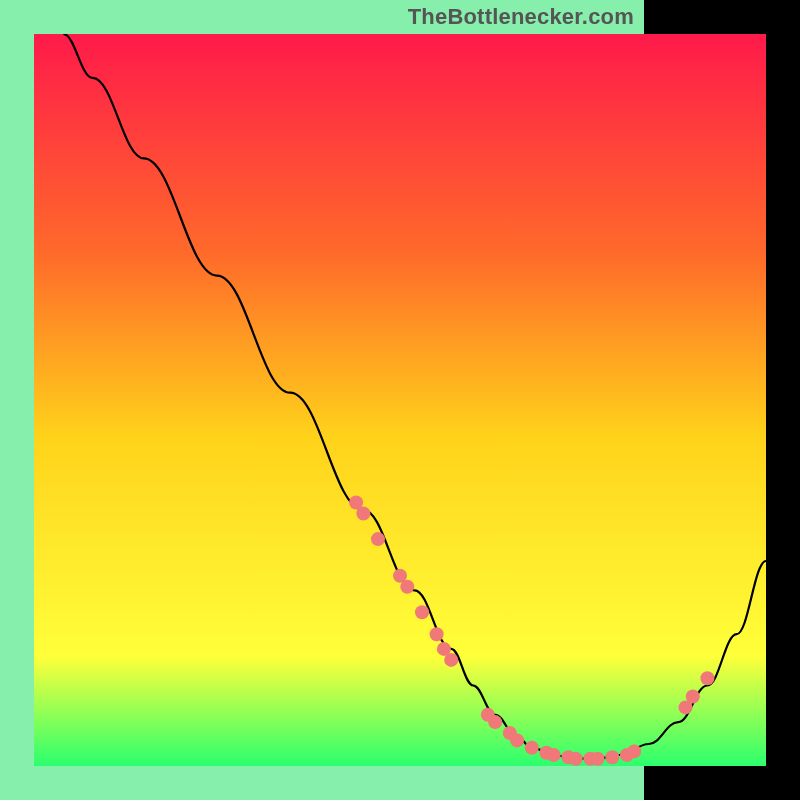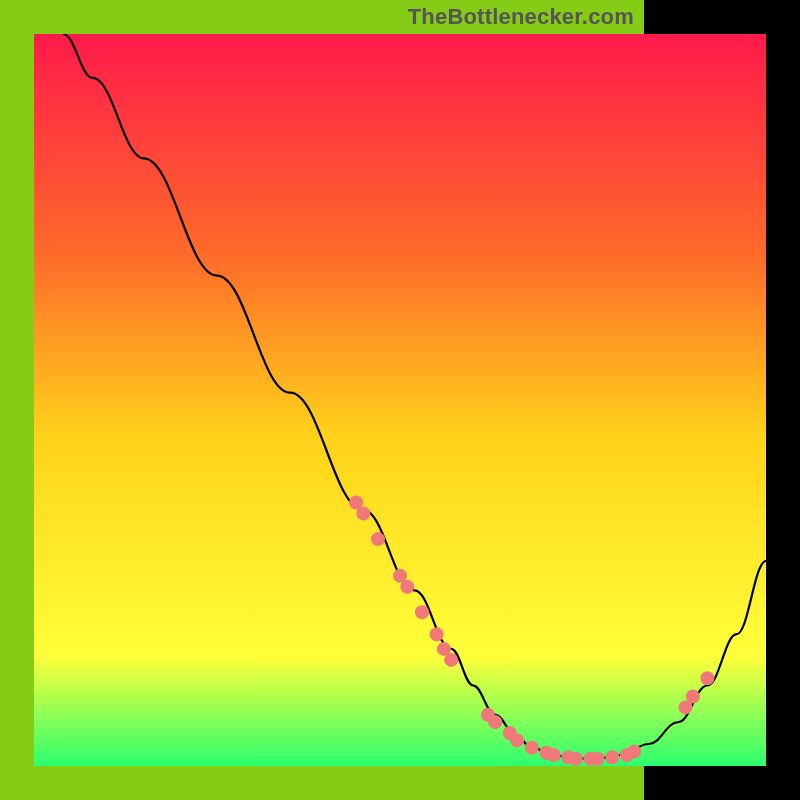--- a/index.html
+++ b/index.html
@@ -8,21 +8,21 @@
     width: 800px;
     height: 800px;
     background: #000;
     overflow: hidden;
     font-family: Arial, Helvetica, sans-serif;
   }
   .outer {
     position: relative;
     width: 644px;
     height: 800px;
-    background: #84cc16;
+    background: #86efac;
   }
   .watermark {
     position: absolute;
     top: 4px;
     right: 10px;
     color: #555;
     font-size: 22px;
     font-weight: bold;
     letter-spacing: 0.2px;
     user-select: none;

